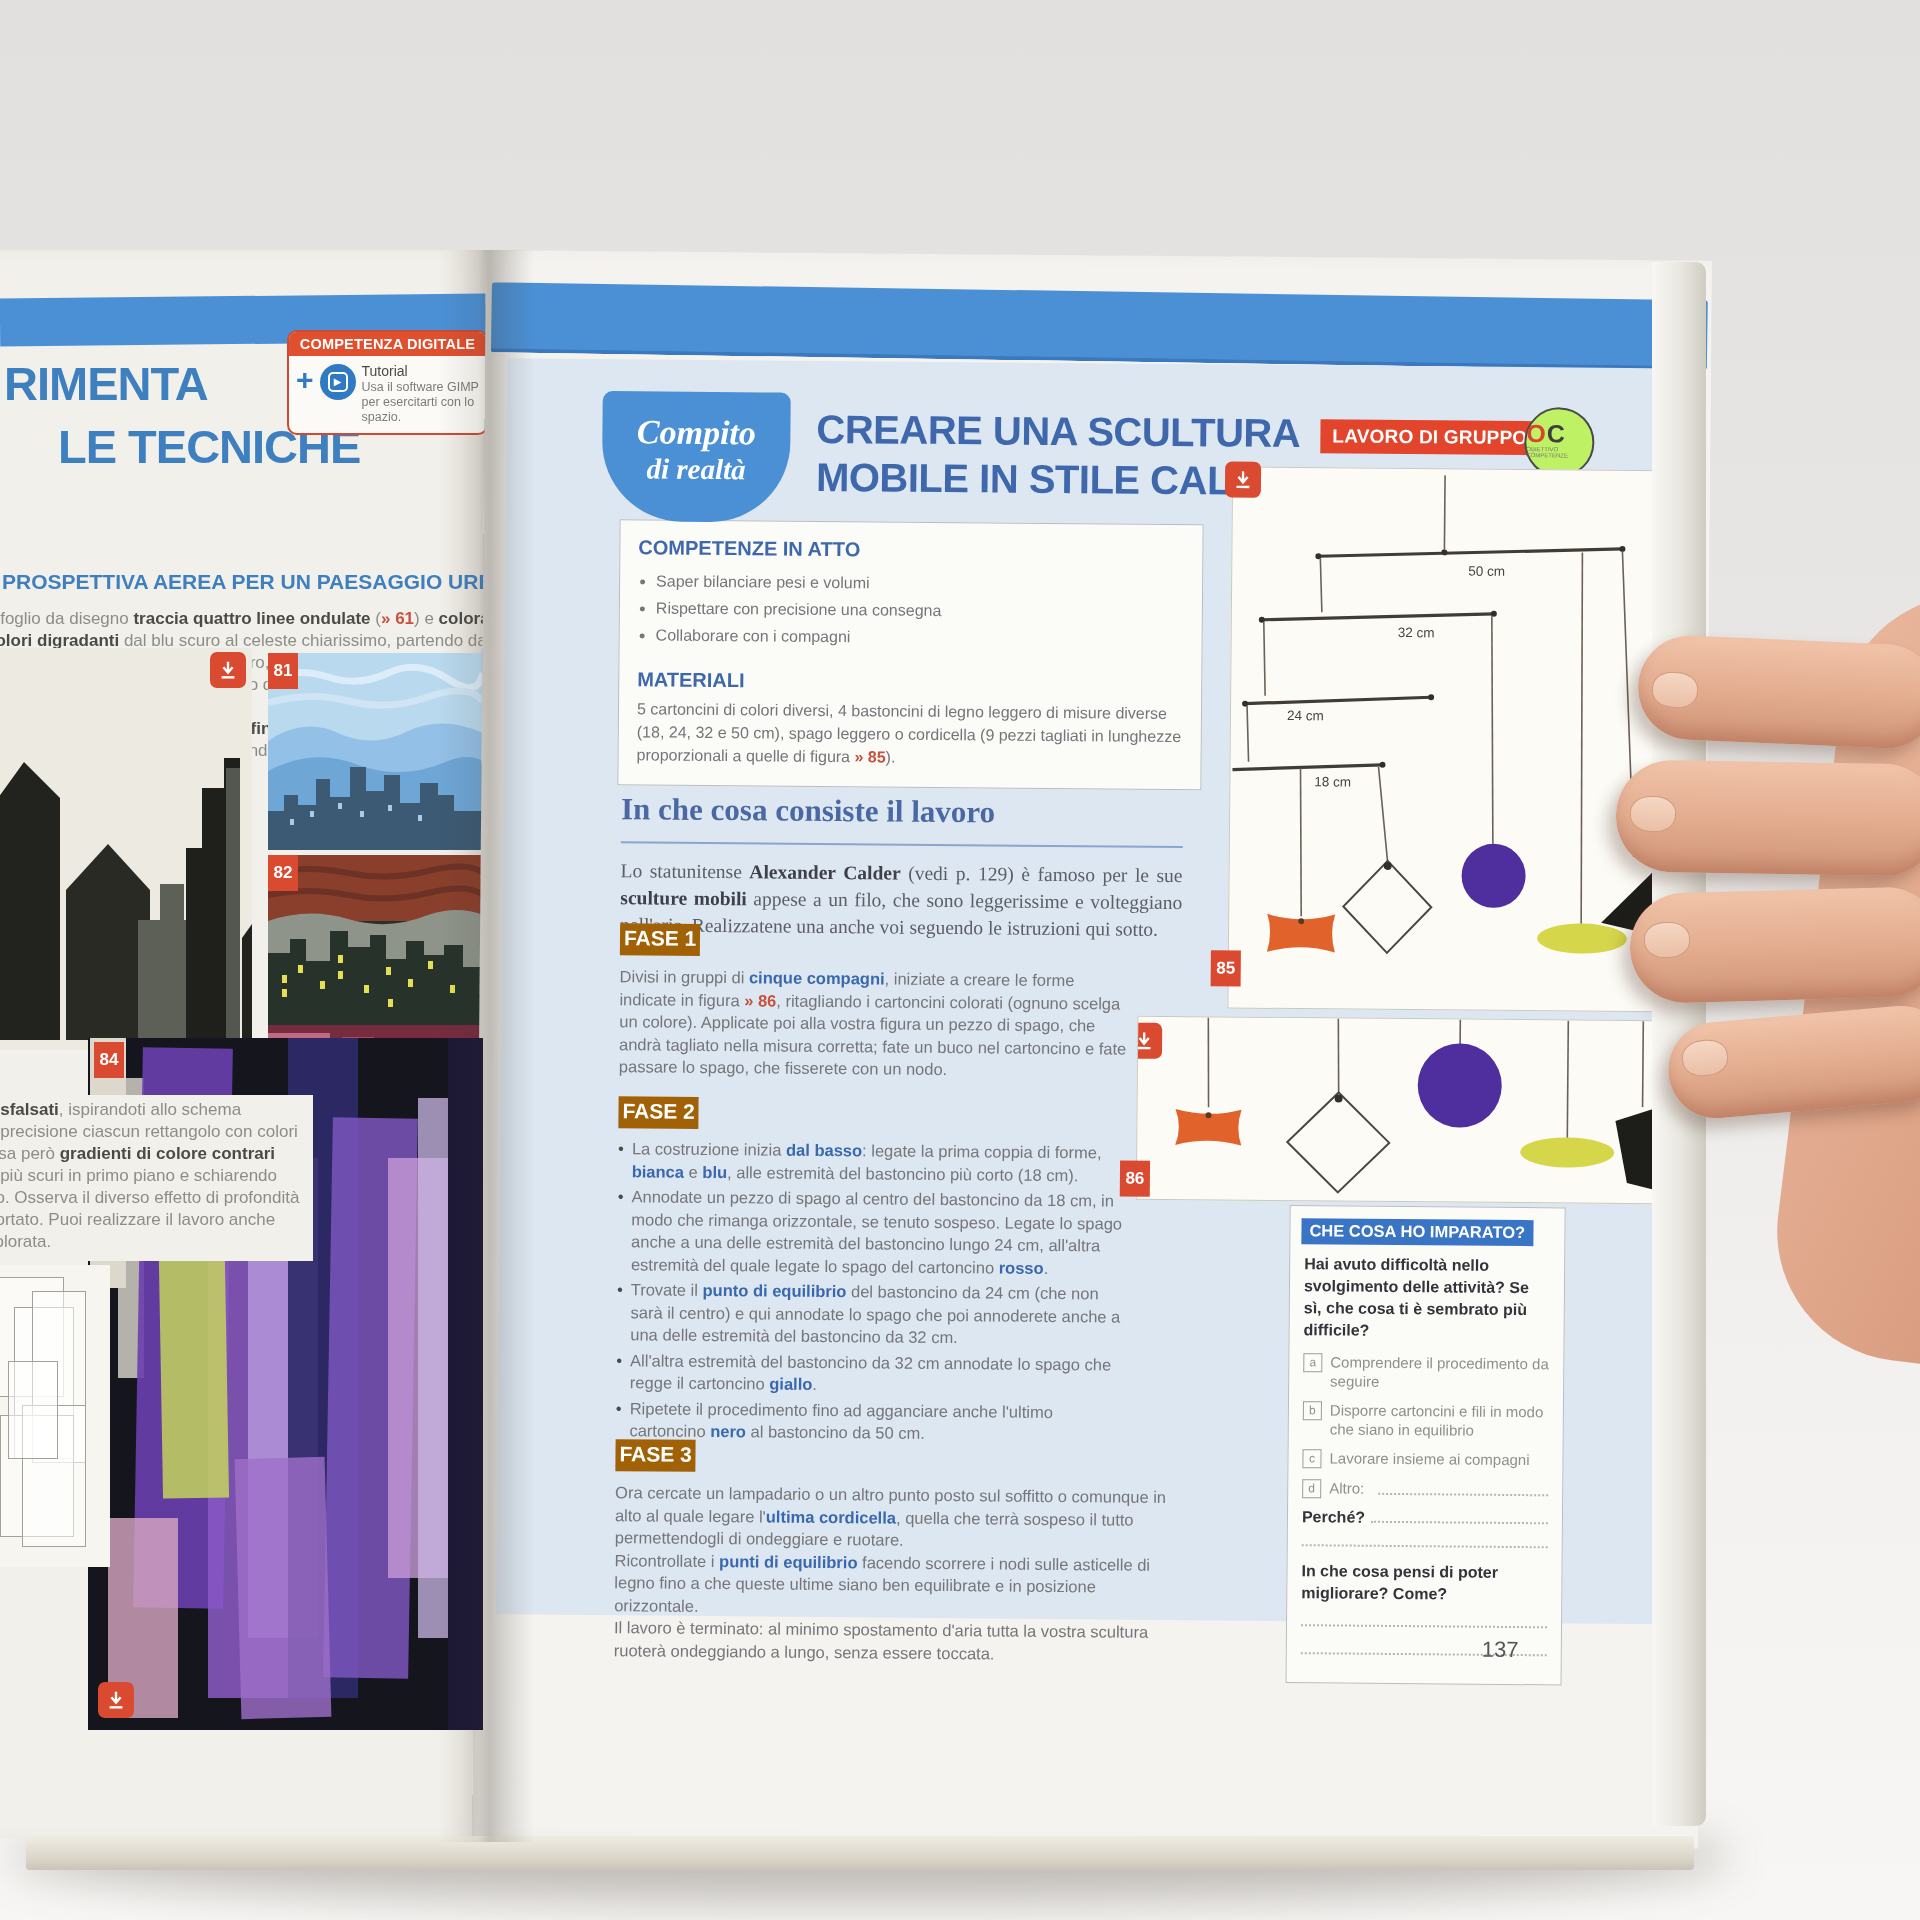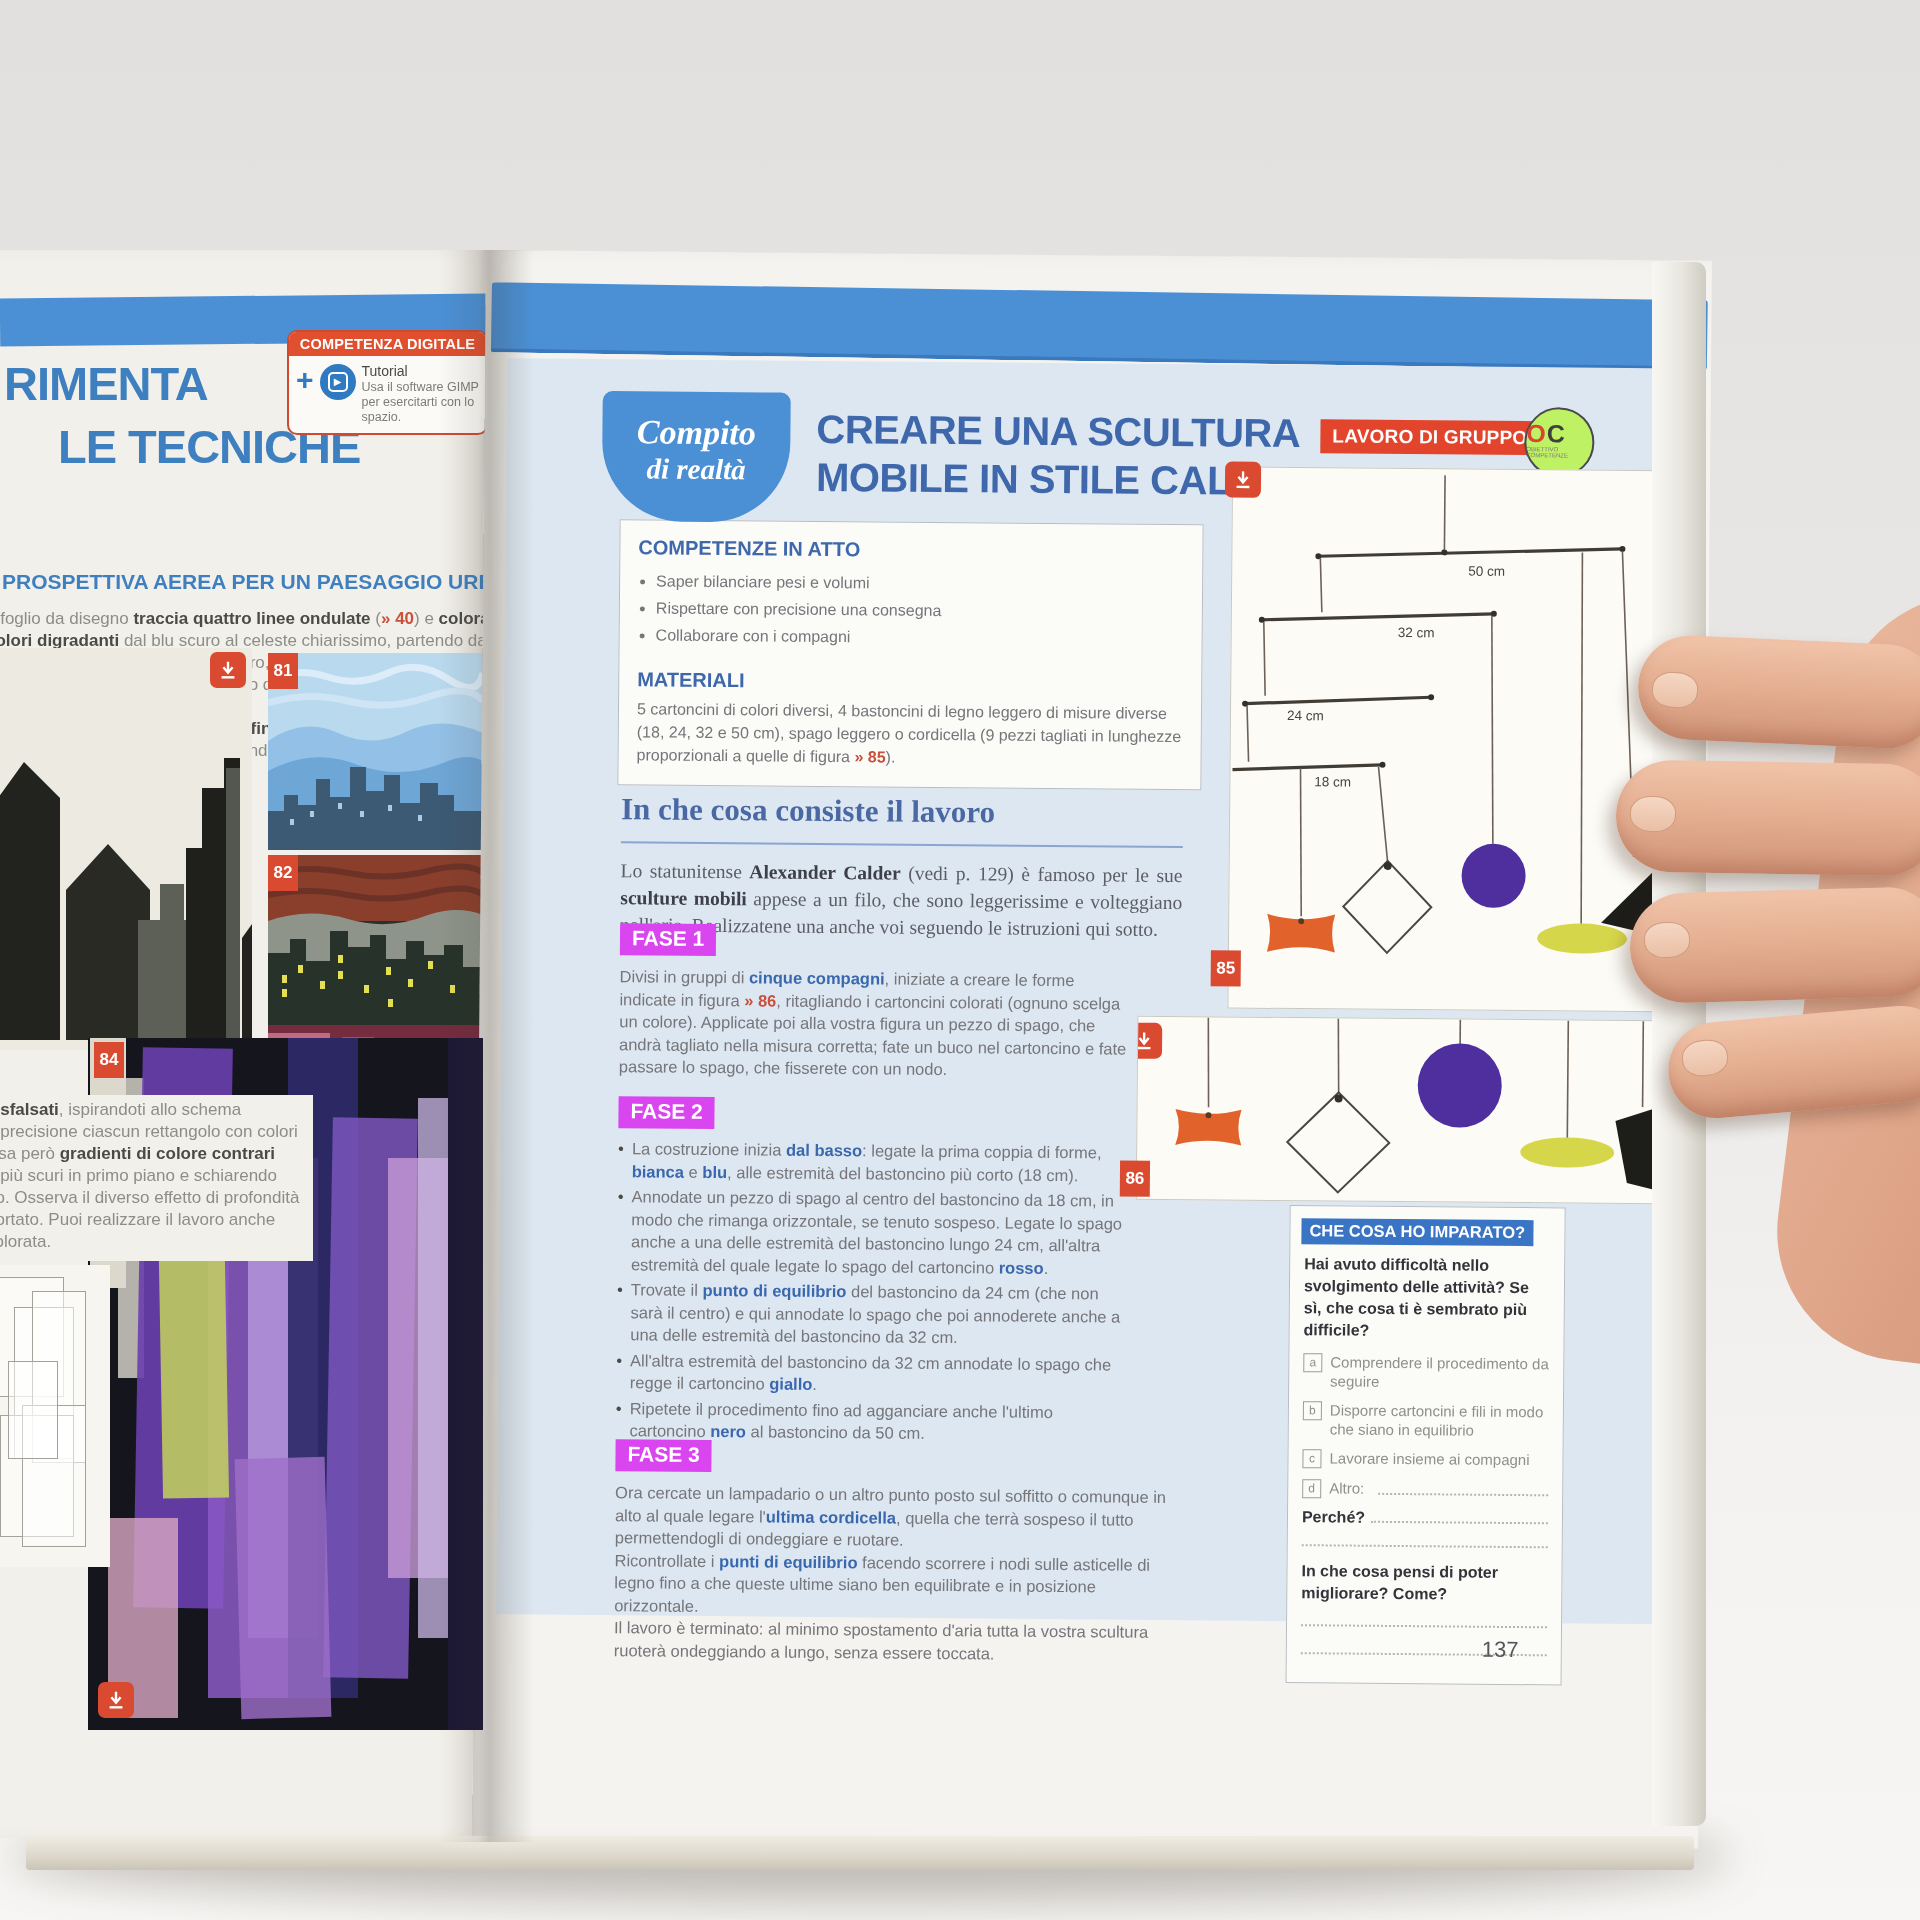--- a/index.html
+++ b/index.html
@@ -63,21 +63,21 @@
   .oc-o{color:#d9432f;} .oc-c{color:#3f3f3f;}
   .oc-sub{font-size:6px;color:#787874;line-height:6px;}
   .competenze-box{position:absolute;left:136px;top:268px;width:584px;background:#fbfbf8;border:1.5px solid #b9bdc2;padding:16px 18px 18px;box-sizing:border-box;}
   .cb-h{color:#3f68ac;font-size:20px;font-weight:bold;margin-bottom:8px;}
   .cb-list{margin:0;padding-left:18px;font-size:16px;color:#75757a;line-height:27px;}
   .cb-mat-h{color:#3f68ac;font-size:20px;font-weight:bold;margin:20px 0 6px;}
   .cb-mat{font-size:16px;color:#75757a;line-height:23px;}
   .consiste-h{position:absolute;left:140px;top:540px;font-family:"Liberation Serif",serif;font-size:31px;font-weight:bold;color:#4a69a4;}
   .consiste-rule{position:absolute;left:140px;top:590px;width:562px;border-top:2px solid #8aa6cf;}
   .intro{position:absolute;left:140px;top:606px;width:562px;font-family:"Liberation Serif",serif;font-size:19.5px;line-height:27px;color:#5c5d65;text-align:justify;}
-  .fase-badge{position:absolute;background:#d946ef;color:#fff;font-weight:bold;font-size:21px;padding:3px 12px 5px;}
+  .fase-badge{position:absolute;background:#a16207;color:#fff;font-weight:bold;font-size:21px;padding:3px 4px 5px;}
   .f1b{left:140px;top:672px;} .f2b{left:140px;top:845px;} .f3b{left:140px;top:1188px;}
   .fase-text{position:absolute;font-size:16.5px;line-height:22.5px;color:#75757a;}
   .f1t{left:140px;top:714px;width:516px;}
   .f2l{left:140px;top:886px;width:516px;}
   .f2l .li{display:flex;gap:8px;margin-bottom:3px;}
   .f2l .bu{color:#4a4a48;flex:none;}
   .f3t{left:140px;top:1230px;width:570px;white-space:pre-line;}
   .fig-box{position:absolute;background:#fcfbf6;border:1px solid #c9c9c3;}
   .fig85-box{left:748px;top:210px;width:430px;height:540px;}
   .fig86-box{left:658px;top:760px;width:518px;height:182px;overflow:hidden;}
@@ -131,21 +131,21 @@
             </div>
         </div>
         <div class="db-text">
           <span class="db-title">Tutorial</span>
           <span>Usa il software GIMP per esercitarti con lo spazio.</span>
         </div>
       </div>
     </div>
     <div class="lp-heading">PROSPETTIVA AEREA PER UN PAESAGGIO URBANO</div>
     <div class="lp-para">
-      <div><span>n foglio da disegno </span><span class="rn-b">traccia quattro linee ondulate</span><span> (</span><span class="rn-r">» 40</span><span>) e </span><span class="rn-b">colora i cinque spazi</span></div>
+      <div><span>n foglio da disegno </span><span class="rn-b">traccia quattro linee ondulate</span><span> (</span><span class="rn-r">» 61</span><span>) e </span><span class="rn-b">colora i cinque spazi</span></div>
       <div><span class="rn-b">colori digradanti</span><span> dal blu scuro al celeste chiarissimo, partendo dal basso (</span><span class="rn-r">» 79</span><span>).</span></div>
       <div><span>artoncini di colore nero e grigio scuro, </span><span class="rn-b">disegna delle sagome</span><span> che diano l'idea di case,</span></div>
       <div><span class="rn-b">iale</span><span> e </span><span class="rn-b">incollale sul foglio</span><span>, partendo da quelle grigio scuro, che resteranno un po'</span></div>
       <div><span>rate rispetto a quelle nere (</span><span class="rn-r">» 80</span><span>).</span></div>
       <div><span>gi in colore più scuro alcune </span><span class="rn-b">file di finestre</span><span> su qualche casa di colore grigio (</span><span class="rn-r">» 81</span><span>).</span></div>
       <div><span>un altro lavoro simile ma immaginandolo in un'altra situazione di luce, diurna</span></div>
       <div><span>turna (</span><span class="rn-r">» 82</span><span>).</span></div>
     </div>
 
     <div class="fig80">

